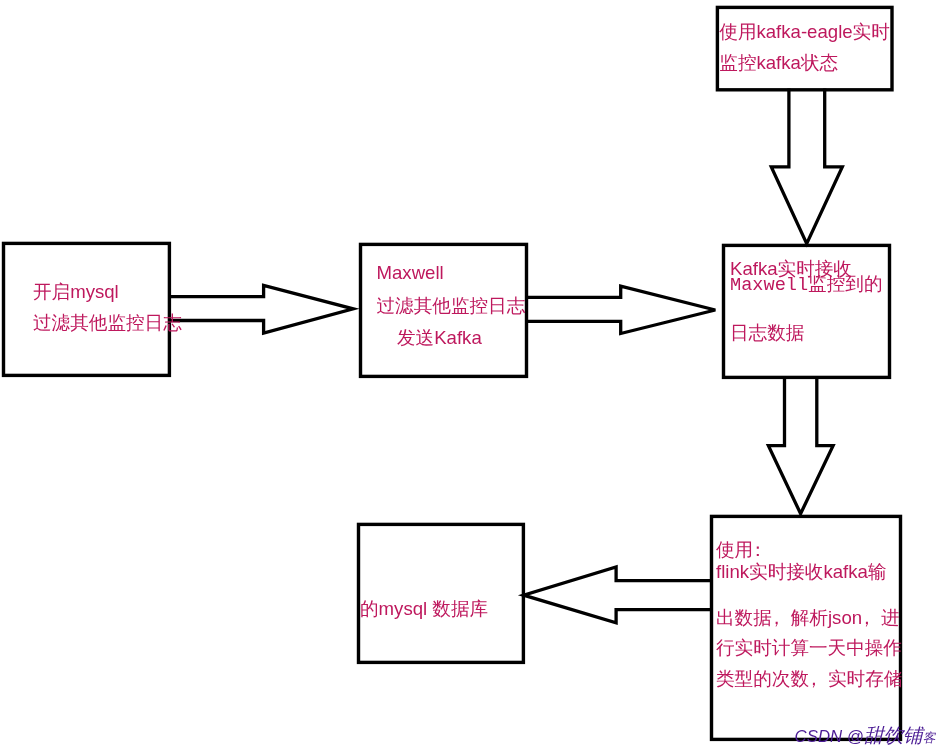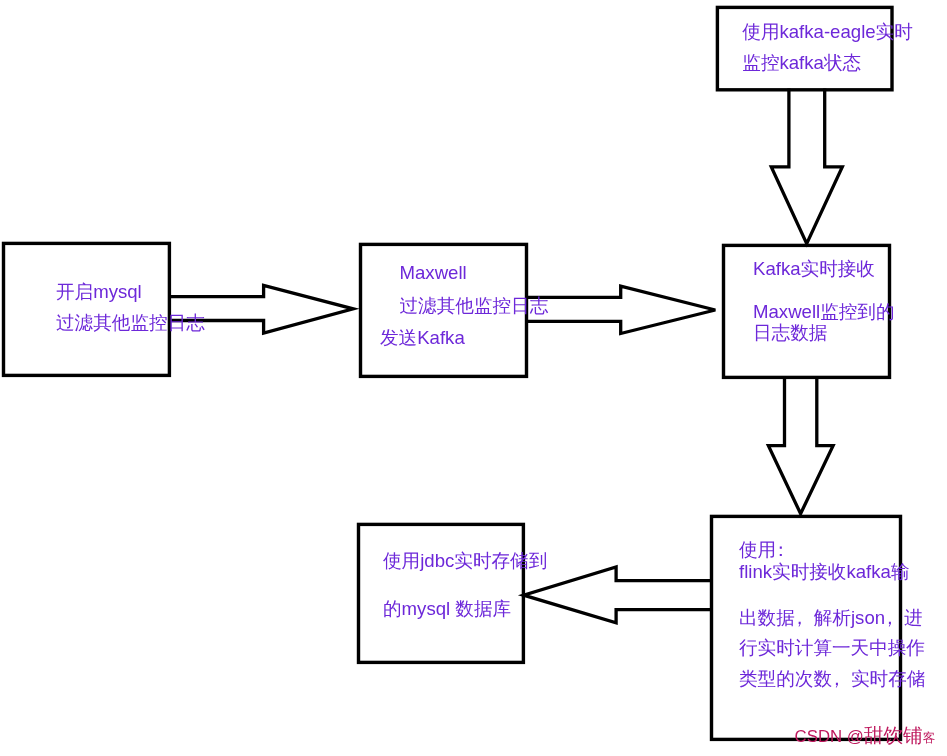--- a/index.html
+++ b/index.html
@@ -2,21 +2,21 @@
 <html><head>
 <meta charset="utf-8">
 <title>Kafka Maxwell Flink realtime pipeline flowchart</title>
 <style>
   html,body{margin:0;padding:0;background:#ffffff;}
   body{width:947px;height:756px;overflow:hidden;
        font-family:"Liberation Sans",sans-serif;
        -webkit-font-smoothing:antialiased;}
   #canvas{position:relative;width:947px;height:756px;background:#ffffff;}
   svg.layer{position:absolute;left:0;top:0;width:947px;height:756px;}
-  .tl{position:absolute;color:#6d28d9;font-size:18.6px;line-height:1;white-space:nowrap;transform:translateZ(0);padding-left:23px;}
+  .tl{position:absolute;color:#be185d;font-size:18.6px;line-height:1;white-space:nowrap;transform:translateZ(0);}
   .tl i.fwc{font-style:normal;display:inline-block;width:19px;overflow:visible;}
   .tl i.fwc > b{font-weight:normal;display:inline-block;margin-left:-4.6px;}
   .wm{position:absolute;white-space:nowrap;font-family:"Liberation Sans",sans-serif;transform:translateZ(0);}
 </style>
 </head>
 <body>
 
 <div id="canvas">
 
   <svg class="layer" viewBox="0 0 947 756" shape-rendering="geometricPrecision">
@@ -38,31 +38,30 @@
   </svg>
 
   <div class="tl" style="left:719.3px;top:22.8px;">使用kafka-eagle实时</div>
   <div class="tl" style="left:719.3px;top:53.7px;text-align:right;">监控kafka状态</div>
 
   <div class="tl" style="left:33px;top:282.8px;">开启mysql</div>
   <div class="tl" style="left:33px;top:313.8px;">过滤其他监控日志</div>
 
   <div class="tl" style="left:376.5px;top:264.4px;">Maxwell</div>
   <div class="tl" style="left:376.5px;top:297px;">过滤其他监控日志</div>
-  <div class="tl" style="left:357px;top:329.2px;">发送Kafka</div>
+  <div class="tl" style="left:397px;top:329.2px;">发送Kafka</div>
 
   <div class="tl" style="left:730px;top:260.2px;">Kafka实时接收</div>
-  <div class="tl" style="left:730px;top:303px;">Maxwell监控到的</div>
+  <div class="tl" style="left:730px;top:277px;font-family:Liberation Mono, monospace;">Maxwell监控到的</div>
   <div class="tl" style="left:730px;top:324.1px;font-family:Liberation Serif, serif;">日志数据</div>
 
-  <div class="tl" style="left:360px;top:551.6px;">使用jdbc实时存储到</div>
   <div class="tl" style="left:360px;top:600px;">的mysql 数据库</div>
 
   <div class="tl" style="left:716px;top:540.7px;">使用<i class="fwc"><b>：</b></i></div>
   <div class="tl" style="left:716px;top:563px;">flink实时接收kafka输</div>
   <div class="tl" style="left:716px;top:608.8px;">出数据<i class="fwc"><b>，</b></i>解析json<i class="fwc"><b>，</b></i>进</div>
   <div class="tl" style="left:716px;top:669.6px;">类型的次数<i class="fwc"><b>，</b></i>实时存储</div>
   <div class="tl" style="left:716px;top:639.2px;">行实时计算一天中操作</div>
 
-  <div class="wm" style="left:794.6px;top:726px;color:#be185d;font-size:19.6px;line-height:1;">
+  <div class="wm" style="left:794.6px;top:726px;color:#4c1d95;font-size:19.6px;line-height:1;font-style:italic;">
     <span style="font-size:16.8px;">CSDN @</span><span>甜饮铺</span><span style="font-size:12.6px;">客</span>
   </div>
 </div>
 
 </body></html>

